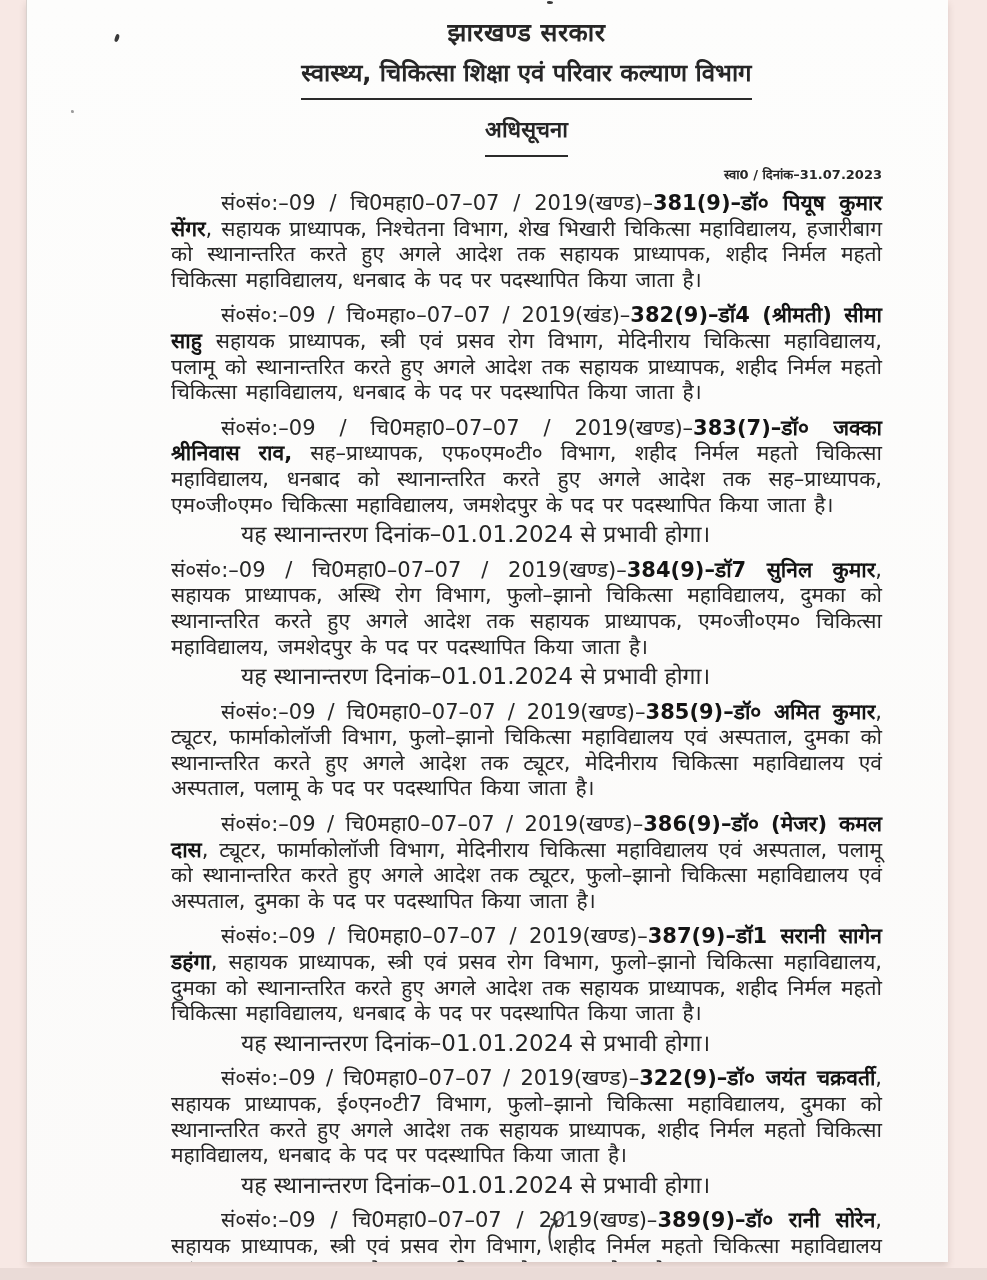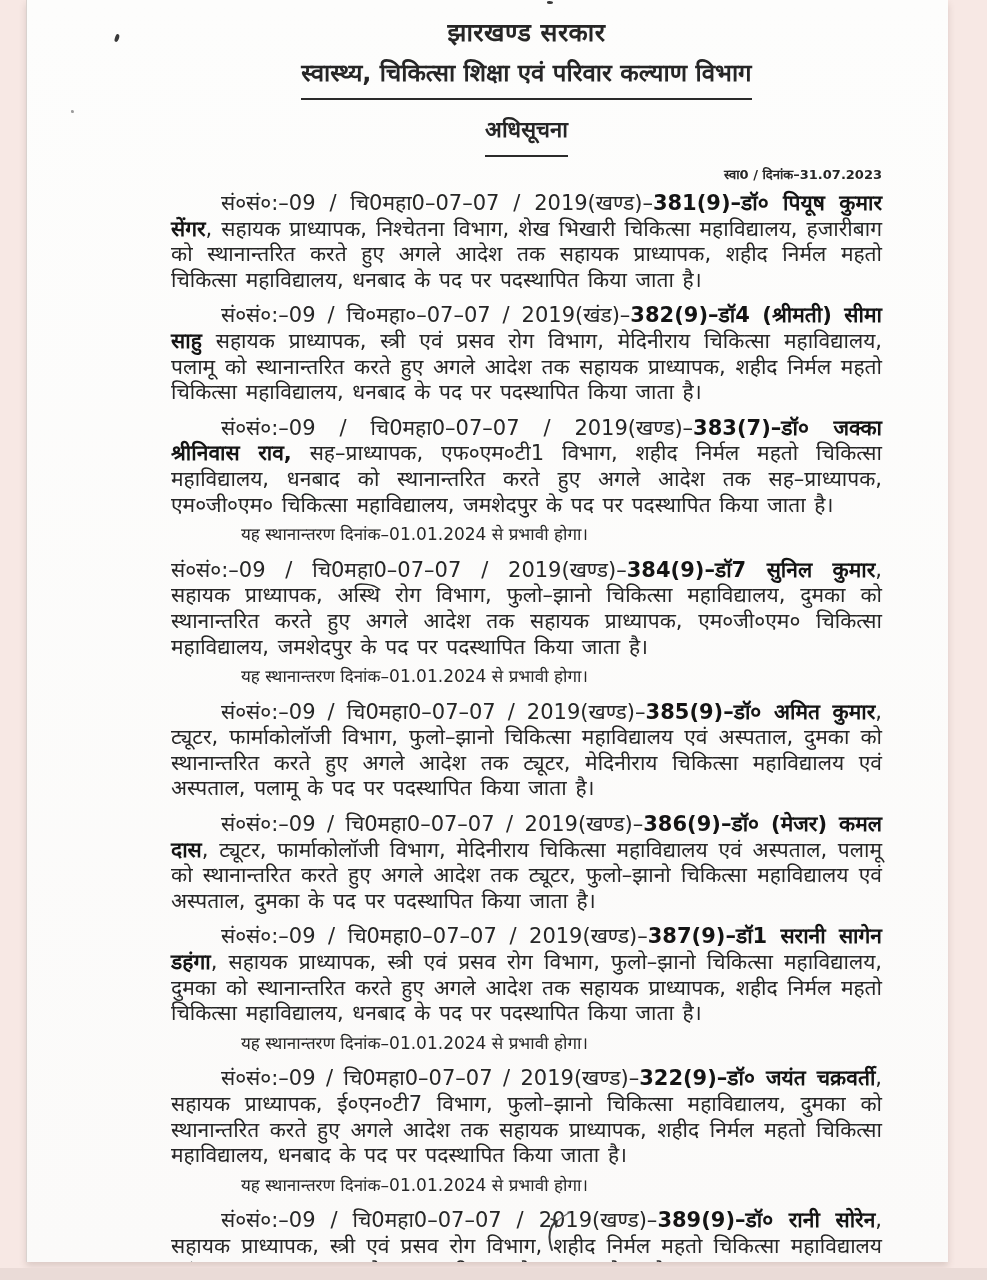--- a/index.html
+++ b/index.html
@@ -65,21 +65,21 @@
     font-size: 21px;
     line-height: 25.6px;
     text-align: justify;
     text-indent: 50px;
     margin-bottom: 10px;
     word-spacing: 2px;
   }
   .para.no-indent { text-indent: 0; }
   .para b { font-weight: 700; color: #141414; }
   .eff {
-    font-size: 17px;
+    font-size: 23px;
     line-height: 25.6px;
     text-indent: 70px;
     margin-top: -6px;
     margin-bottom: 10px;
   }
   .speck {
     position: absolute;
     background: #3a3a3a;
     border-radius: 40% 60% 50% 50%;
   }
@@ -111,21 +111,21 @@
           <span>अधिसूचना</span>
         </div>
       </div>
 
       <div class="ref-date">स्वा0 / दिनांक–31.07.2023</div>
 
       <p class="para"><span>सं०सं०:–09 / चि0महा0–07–07 / 2019(खण्ड)–</span><b>381(9)–डॉ० पियूष कुमार सेंगर</b><span>, सहायक प्राध्यापक, निश्चेतना विभाग, शेख भिखारी चिकित्सा महाविद्यालय, हजारीबाग को स्थानान्तरित करते हुए अगले आदेश तक सहायक प्राध्यापक, शहीद निर्मल महतो चिकित्सा महाविद्यालय, धनबाद के पद पर पदस्थापित किया जाता है।</span></p>
 
       <p class="para"><span>सं०सं०:–09 / चि०महा०–07–07 / 2019(खंड)–</span><b>382(9)–डॉ4 (श्रीमती) सीमा साहु</b><span> सहायक प्राध्यापक, स्त्री एवं प्रसव रोग विभाग, मेदिनीराय चिकित्सा महाविद्यालय, पलामू को स्थानान्तरित करते हुए अगले आदेश तक सहायक प्राध्यापक, शहीद निर्मल महतो चिकित्सा महाविद्यालय, धनबाद के पद पर पदस्थापित किया जाता है।</span></p>
 
-      <p class="para"><span>सं०सं०:–09 / चि0महा0–07–07 / 2019(खण्ड)–</span><b>383(7)–डॉ० जक्का श्रीनिवास राव,</b><span> सह–प्राध्यापक, एफ०एम०टी1 विभाग, शहीद निर्मल महतो चिकित्सा महाविद्यालय, धनबाद को स्थानान्तरित करते हुए अगले आदेश तक सह–प्राध्यापक, एम०जी०एम० चिकित्सा महाविद्यालय, जमशेदपुर के पद पर पदस्थापित किया जाता है।</span></p>
+      <p class="para"><span>सं०सं०:–09 / चि0महा0–07–07 / 2019(खण्ड)–</span><b>383(7)–डॉ० जक्का श्रीनिवास राव,</b><span> सह–प्राध्यापक, एफ०एम०टी० विभाग, शहीद निर्मल महतो चिकित्सा महाविद्यालय, धनबाद को स्थानान्तरित करते हुए अगले आदेश तक सह–प्राध्यापक, एम०जी०एम० चिकित्सा महाविद्यालय, जमशेदपुर के पद पर पदस्थापित किया जाता है।</span></p>
       <p class="eff">यह स्थानान्तरण दिनांक–01.01.2024 से प्रभावी होगा।</p>
 
       <p class="para no-indent"><span>सं०सं०:–09 / चि0महा0–07–07 / 2019(खण्ड)–</span><b>384(9)–डॉ7 सुनिल कुमार</b><span>, सहायक प्राध्यापक, अस्थि रोग विभाग, फुलो–झानो चिकित्सा महाविद्यालय, दुमका को स्थानान्तरित करते हुए अगले आदेश तक सहायक प्राध्यापक, एम०जी०एम० चिकित्सा महाविद्यालय, जमशेदपुर के पद पर पदस्थापित किया जाता है।</span></p>
       <p class="eff">यह स्थानान्तरण दिनांक–01.01.2024 से प्रभावी होगा।</p>
 
       <p class="para"><span>सं०सं०:–09 / चि0महा0–07–07 / 2019(खण्ड)–</span><b>385(9)–डॉ० अमित कुमार</b><span>, ट्यूटर, फार्माकोलॉजी विभाग, फुलो–झानो चिकित्सा महाविद्यालय एवं अस्पताल, दुमका को स्थानान्तरित करते हुए अगले आदेश तक ट्यूटर, मेदिनीराय चिकित्सा महाविद्यालय एवं अस्पताल, पलामू के पद पर पदस्थापित किया जाता है।</span></p>
 
       <p class="para"><span>सं०सं०:–09 / चि0महा0–07–07 / 2019(खण्ड)–</span><b>386(9)–डॉ० (मेजर) कमल दास</b><span>, ट्यूटर, फार्माकोलॉजी विभाग, मेदिनीराय चिकित्सा महाविद्यालय एवं अस्पताल, पलामू को स्थानान्तरित करते हुए अगले आदेश तक ट्यूटर, फुलो–झानो चिकित्सा महाविद्यालय एवं अस्पताल, दुमका के पद पर पदस्थापित किया जाता है।</span></p>
 
       <p class="para"><span>सं०सं०:–09 / चि0महा0–07–07 / 2019(खण्ड)–</span><b>387(9)–डॉ1 सरानी सागेन डहंगा</b><span>, सहायक प्राध्यापक, स्त्री एवं प्रसव रोग विभाग, फुलो–झानो चिकित्सा महाविद्यालय, दुमका को स्थानान्तरित करते हुए अगले आदेश तक सहायक प्राध्यापक, शहीद निर्मल महतो चिकित्सा महाविद्यालय, धनबाद के पद पर पदस्थापित किया जाता है।</span></p>

